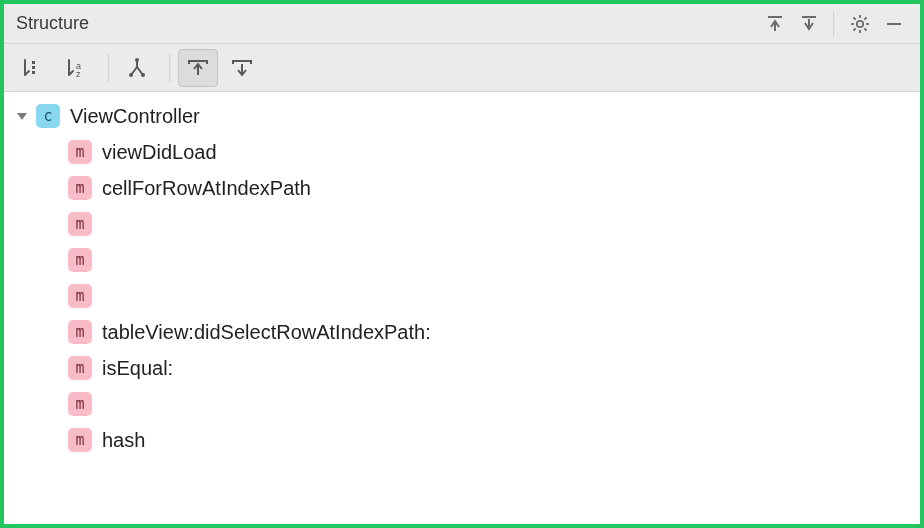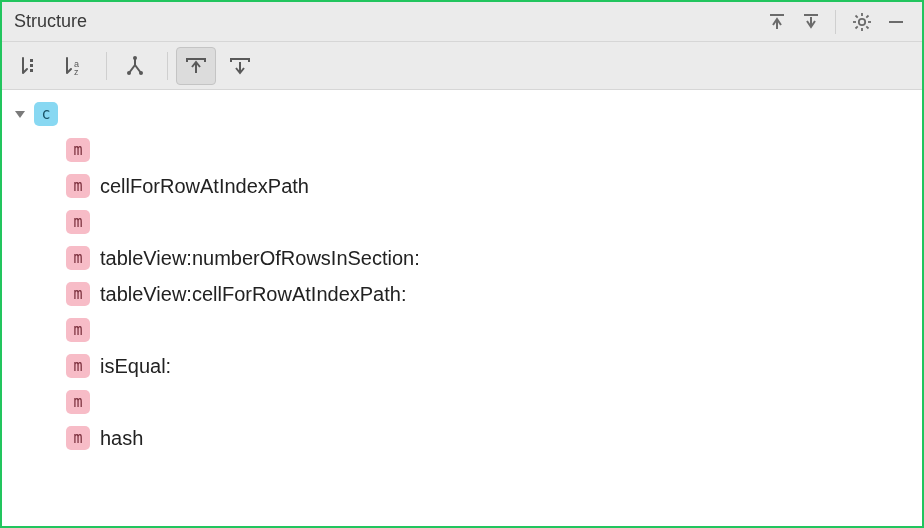--- a/index.html
+++ b/index.html
@@ -4,21 +4,21 @@
 <style>
   * { box-sizing: border-box; }
   html, body {
     margin: 0; padding: 0;
     width: 924px; height: 528px;
     font-family: -apple-system, "Helvetica Neue", Arial, sans-serif;
     background: #fff;
   }
   .panel {
     width: 924px; height: 528px;
-    border: 2px solid #22c55e;
+    border: 4px solid #22c55e;
     display: flex; flex-direction: column;
   }
   .titlebar {
     height: 40px;
     background: #ebebeb;
     border-bottom: 1px solid #d6d6d6;
     display: flex; align-items: center;
     padding: 0 10px 0 12px;
   }
   .title {
@@ -182,48 +182,49 @@
 
   <div class="tree">
 
     <div class="row">
       <span class="chevron">
         <svg width="12" height="12" viewBox="0 0 12 12">
           <polygon points="1,3 11,3 6,10" fill="#7a7a7a"></polygon>
         </svg>
       </span>
       <span class="badge badge-c">c</span>
-    </div>
-
-    <div class="row">
-      <span class="indent"></span>
-      <span class="badge badge-m">m</span>
+      <span>ViewController</span>
+    </div>
+
+    <div class="row">
+      <span class="indent"></span>
+      <span class="badge badge-m">m</span>
+      <span>viewDidLoad</span>
     </div>
     <div class="row">
       <span class="indent"></span>
       <span class="badge badge-m">m</span>
       <span>cellForRowAtIndexPath</span>
     </div>
     <div class="row">
       <span class="indent"></span>
       <span class="badge badge-m">m</span>
     </div>
     <div class="row">
       <span class="indent"></span>
       <span class="badge badge-m">m</span>
-      <span>tableView:numberOfRowsInSection:</span>
-    </div>
-    <div class="row">
-      <span class="indent"></span>
-      <span class="badge badge-m">m</span>
-      <span>tableView:cellForRowAtIndexPath:</span>
-    </div>
-    <div class="row">
-      <span class="indent"></span>
-      <span class="badge badge-m">m</span>
+    </div>
+    <div class="row">
+      <span class="indent"></span>
+      <span class="badge badge-m">m</span>
+    </div>
+    <div class="row">
+      <span class="indent"></span>
+      <span class="badge badge-m">m</span>
+      <span>tableView:didSelectRowAtIndexPath:</span>
     </div>
     <div class="row">
       <span class="indent"></span>
       <span class="badge badge-m">m</span>
       <span>isEqual:</span>
     </div>
     <div class="row">
       <span class="indent"></span>
       <span class="badge badge-m">m</span>
     </div>

